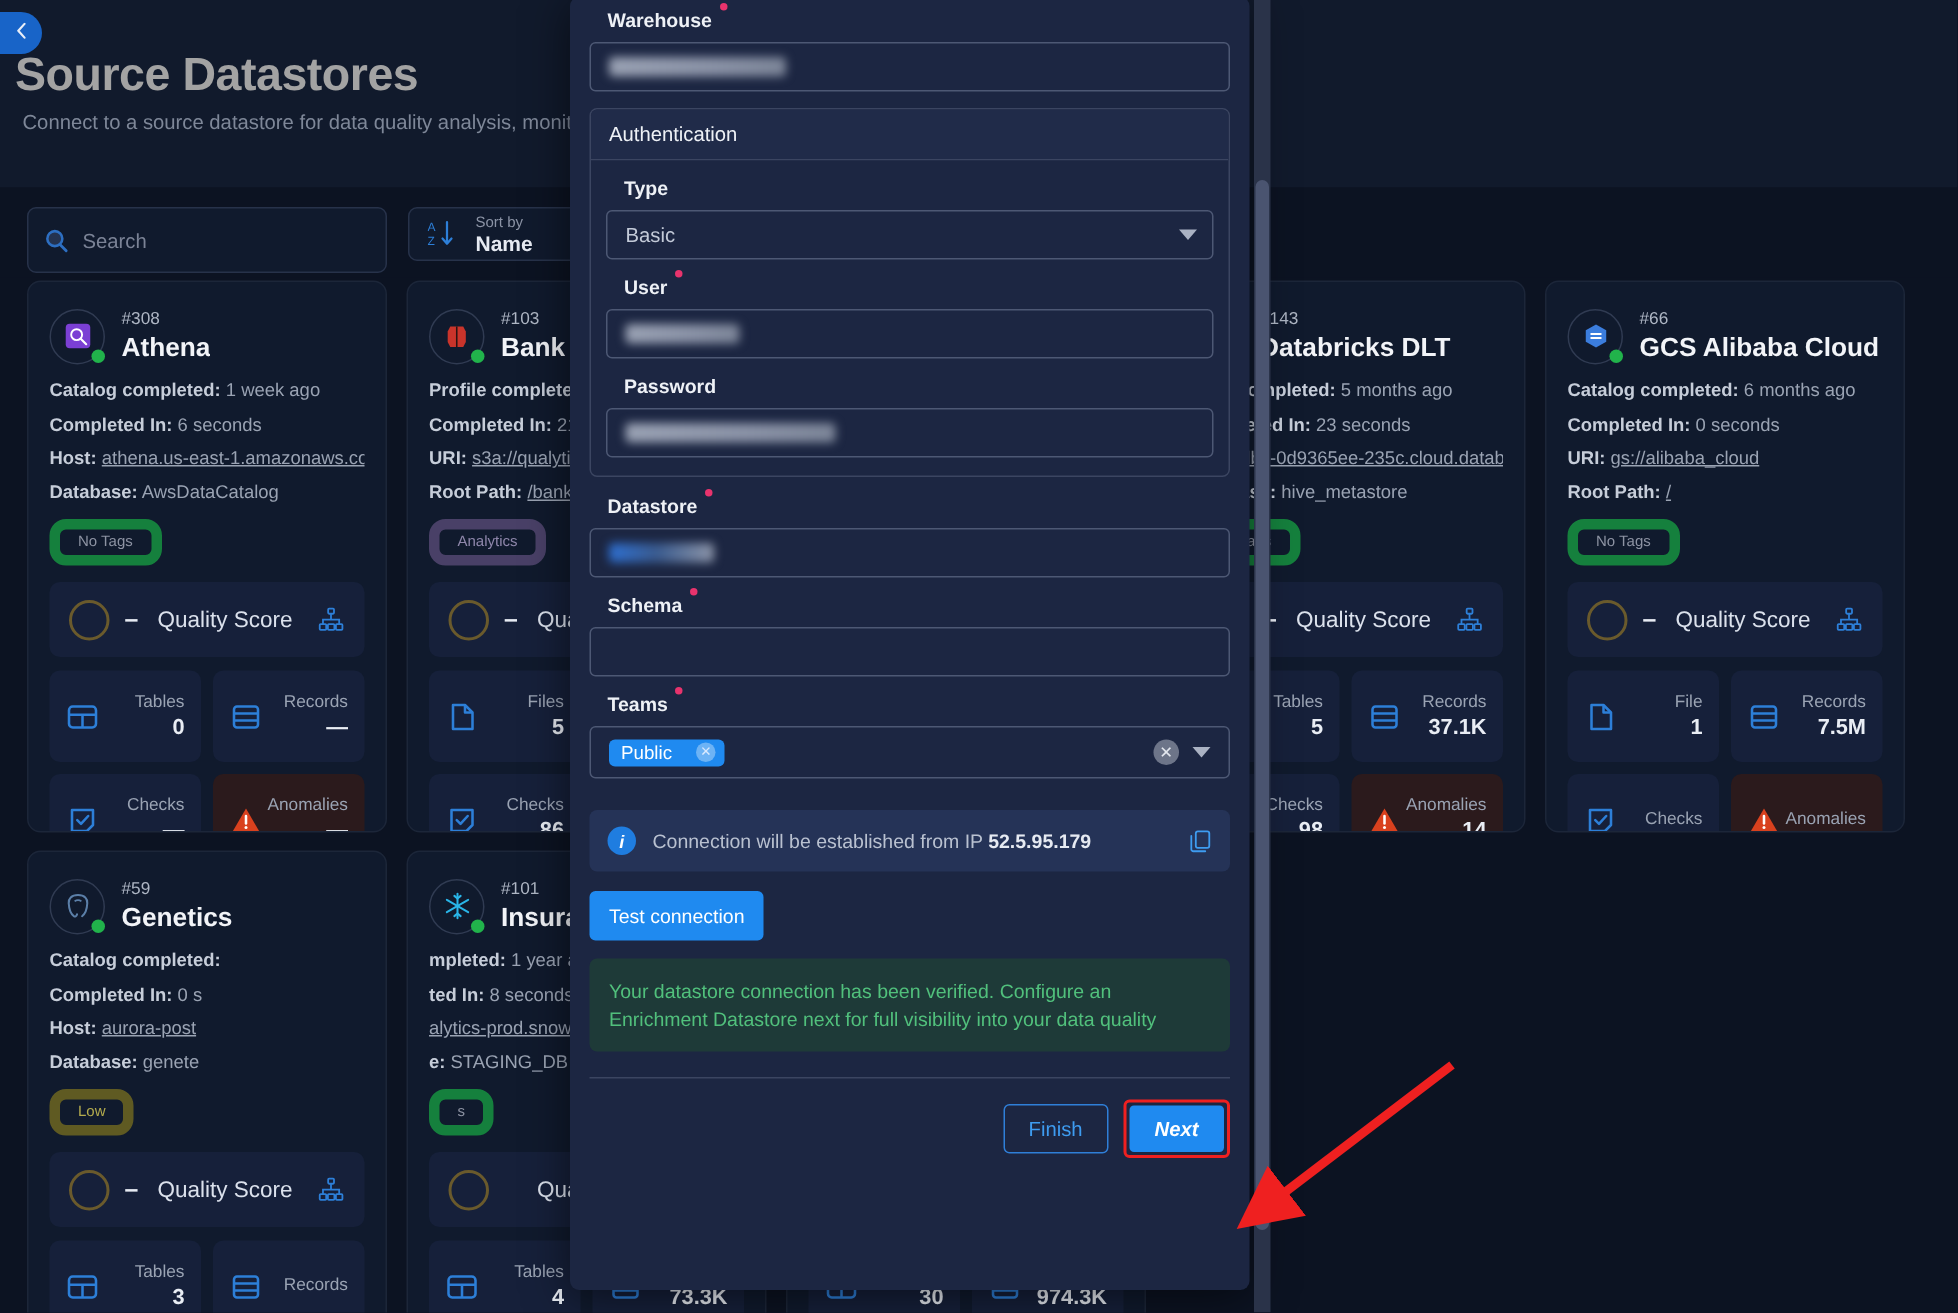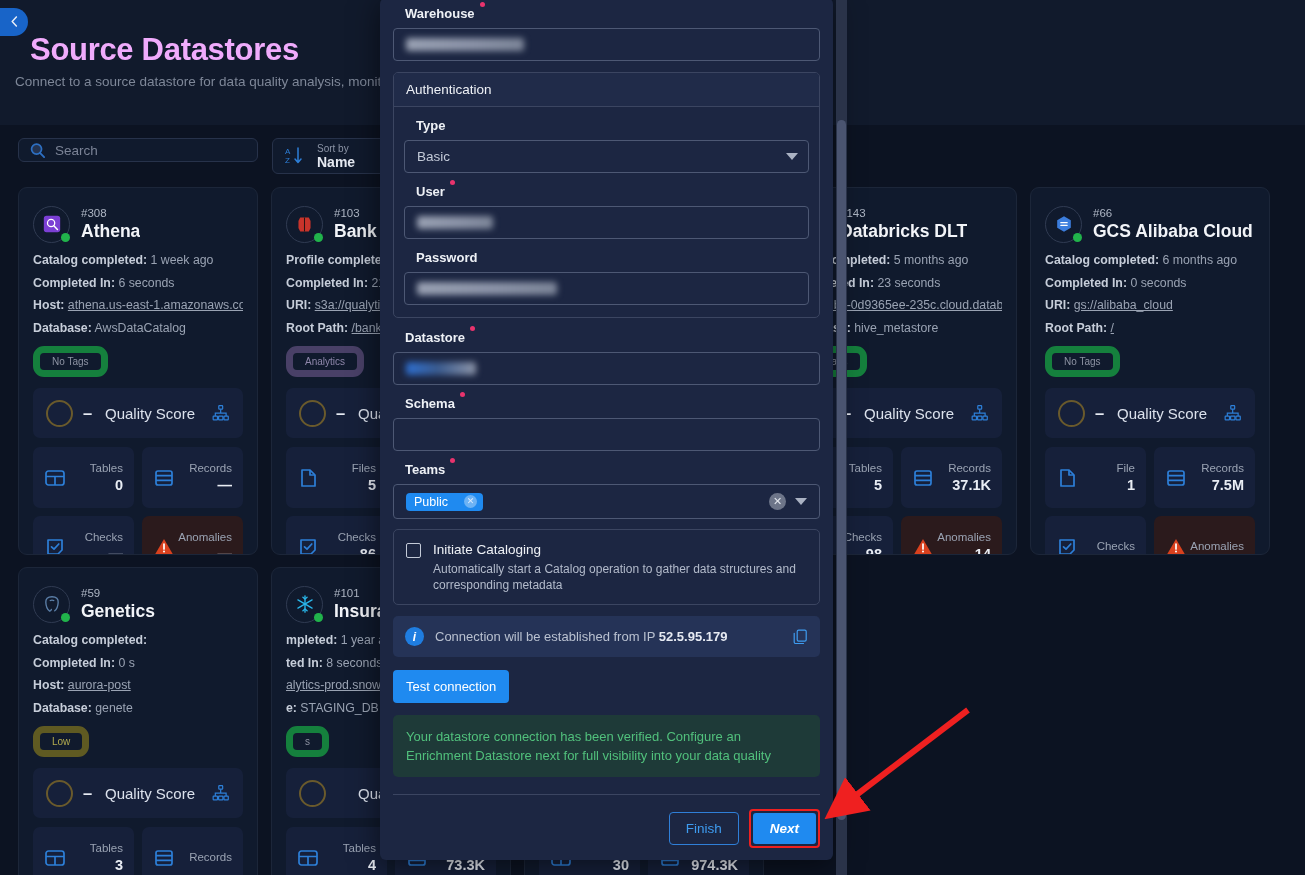--- a/index.html
+++ b/index.html
@@ -19,31 +19,31 @@
     background: #111a2c;
   }
   .back-btn {
     position: absolute; left: -14px; top: 8px;
     width: 42px; height: 28px; border-radius: 14px;
     background: #1864c8; display: flex; align-items: center; justify-content: flex-end;
     padding-right: 8px;
   }
   .back-btn svg { width: 11px; height: 11px; }
   .page-title {
-    position: absolute; left: 30px; top: 32px;
-    font-size: 31px; font-weight: 700; color: #f0abfc; letter-spacing: -.3px;
+    position: absolute; left: 10px; top: 32px;
+    font-size: 31px; font-weight: 700; color: #a3a3a3; letter-spacing: -.3px;
   }
   .page-sub {
     position: absolute; left: 15px; top: 74px;
     font-size: 13.5px; color: #7e8798;
   }
 
   .toolbar { position: absolute; left: 0; top: 125px; width: 1305px; height: 60px; background:#0c1322;}
   .search-box {
-    position: absolute; left: 18px; top: 13px; width: 240px; height: 24px;
+    position: absolute; left: 18px; top: 13px; width: 240px; height: 44px;
     border: 1px solid #27324a; border-radius: 6px; background: #101a2d;
     display: flex; align-items: center; padding: 0 10px; gap: 9px;
   }
   .search-icon { width: 17px; height: 17px; flex: 0 0 auto; }
   .search-input {
     background: transparent; border: 0; outline: 0; color: #8b93a5;
     font-family: inherit; font-size: 13.5px; width: 100%;
   }
   .search-input::placeholder { color: #7b8396; }
   .sortby {
@@ -804,27 +804,20 @@
           <span>Public</span>
           <span class="chip-x">✕</span>
         </span>
         <span style="display:flex;align-items:center;gap:9px">
           <span class="clear-x">✕</span>
           <span class="caret"></span>
         </span>
       </div>
 
       <div style="height:10px"></div>
-      <div class="panel" style="padding:11px 12px;display:flex;gap:12px;align-items:flex-start">
-        <span class="checkbox"></span>
-        <span style="flex:1">
-          <div class="cb-title">Initiate Cataloging</div>
-          <div class="cb-desc">Automatically start a Catalog operation to gather data structures and corresponding metadata</div>
-        </span>
-      </div>
 
       <div style="height:11px"></div>
       <div class="infobar">
         <span class="info-i">i</span>
         <span class="info-txt"><span>Connection will be established from IP </span><b>52.5.95.179</b></span>
         <span class="copy-ico">
           <svg viewBox="0 0 15 16">
               <rect x="4.2" y="1.2" width="9" height="11" rx="1.4" fill="none" stroke="#3e9cf0" stroke-width="1.2"></rect>
               <path d="M10.5 14.5 H2.6 a1.4 1.4 0 0 1-1.4-1.4 V4.3" fill="none" stroke="#3e9cf0" stroke-width="1.2" stroke-linecap="round"></path>
             </svg>

